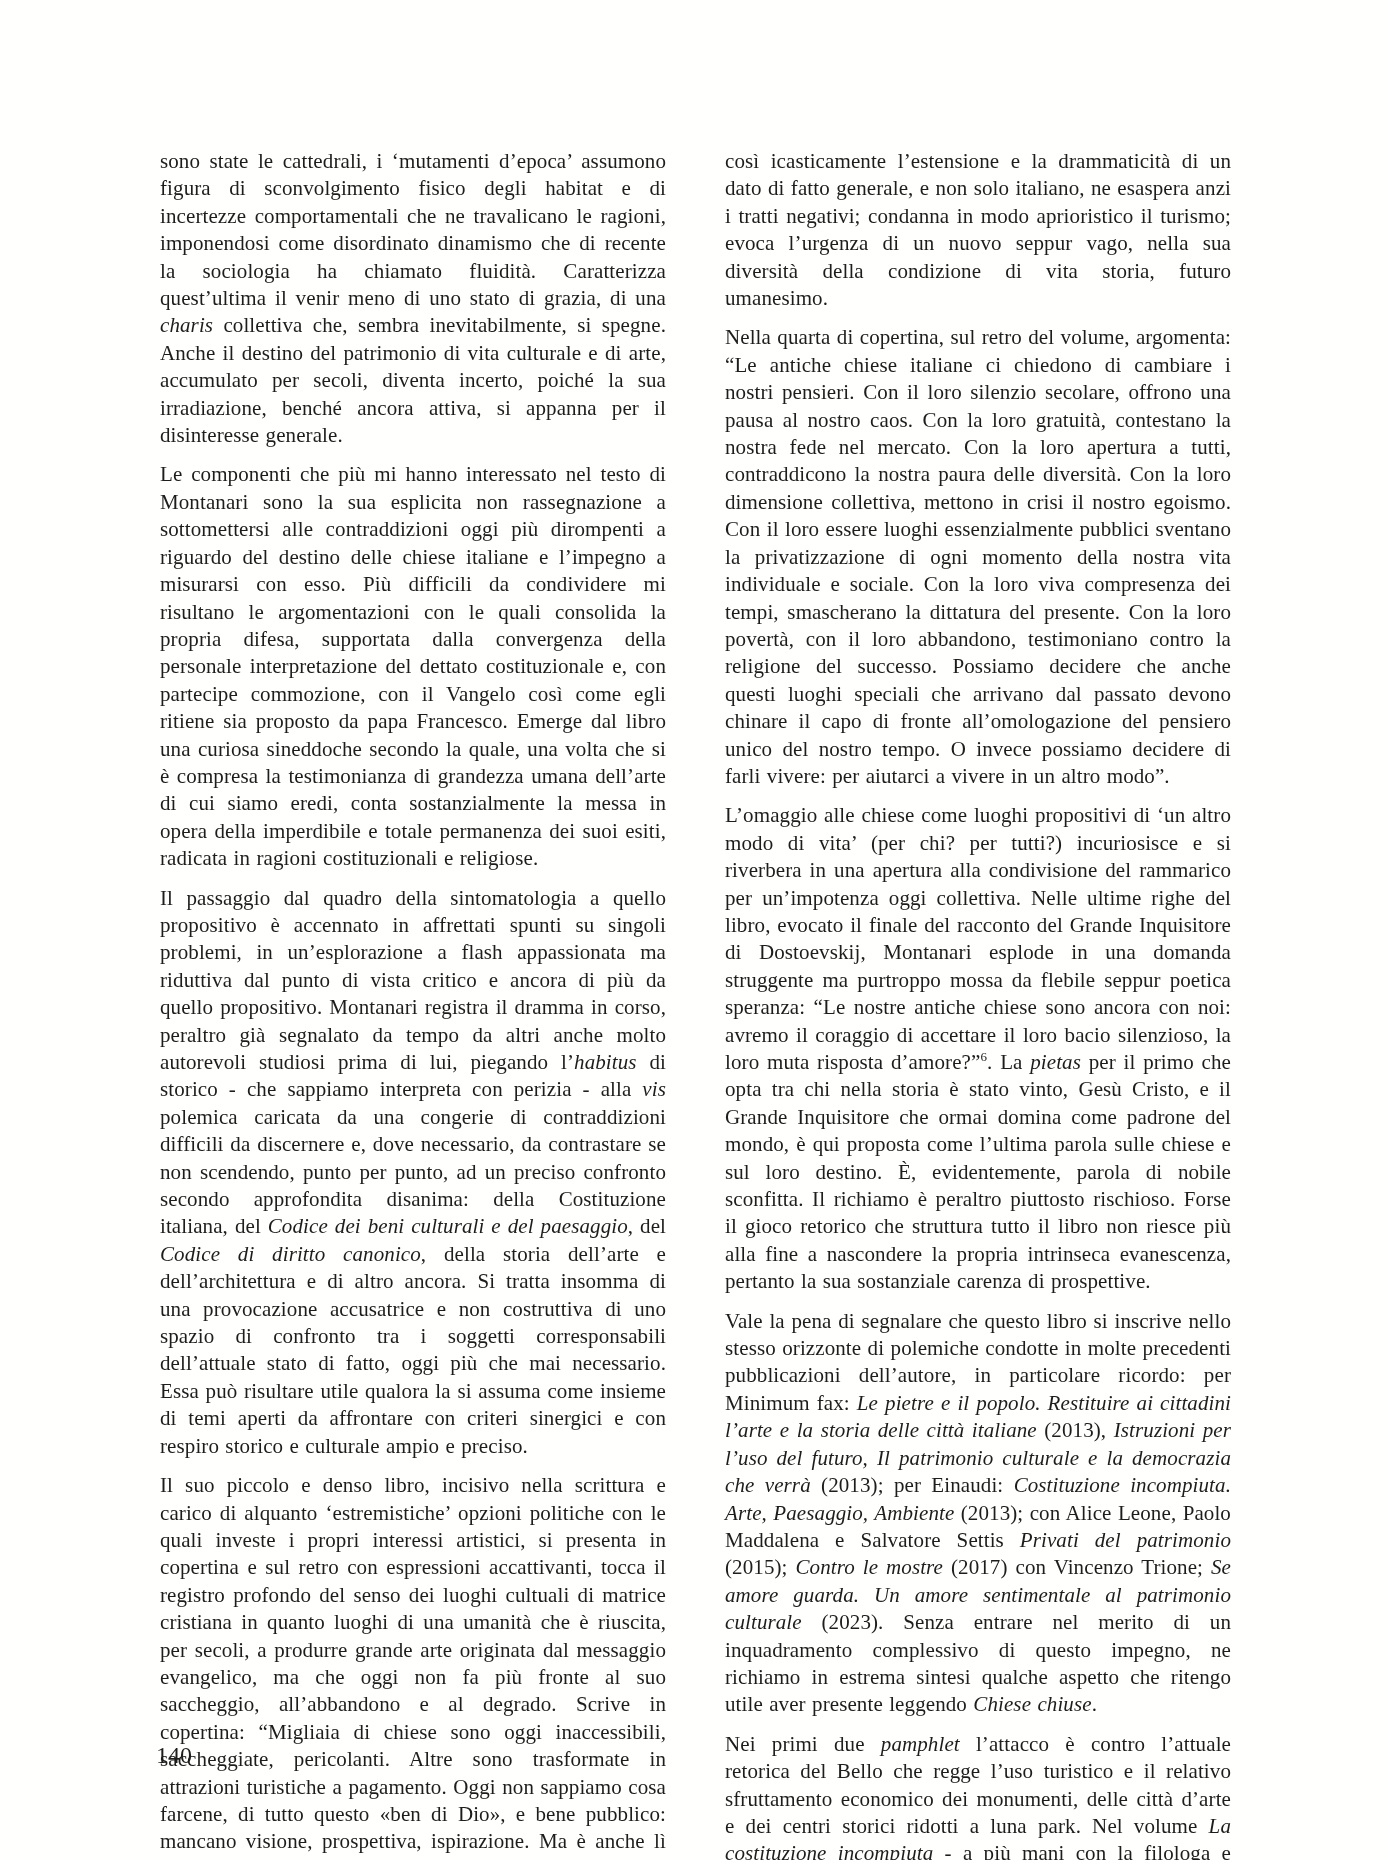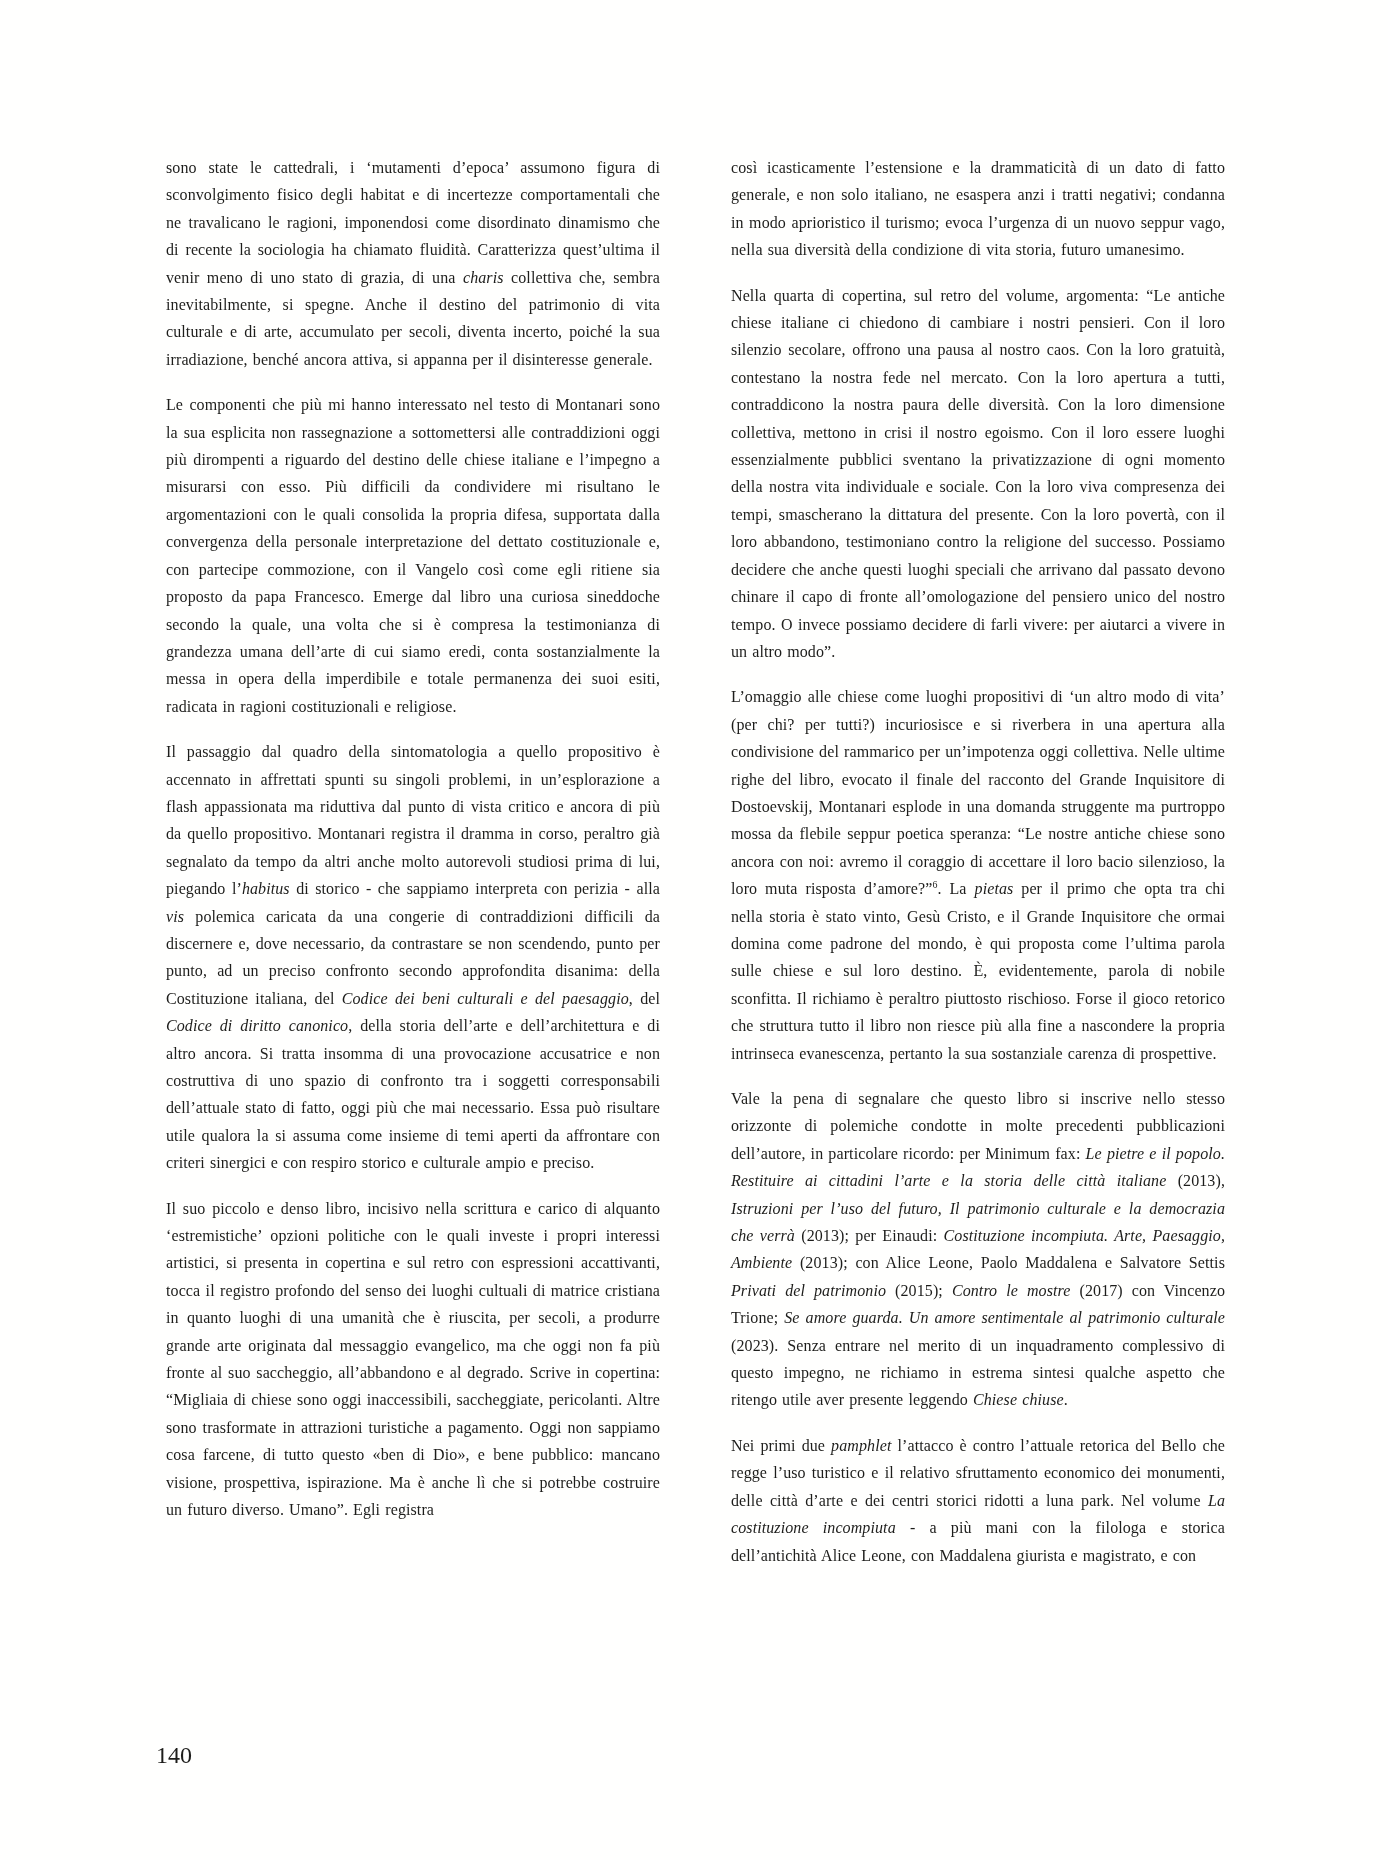--- a/index.html
+++ b/index.html
@@ -20,24 +20,24 @@
     position: absolute;
     left: 148px;
     top: 136px;
     display: flex;
     gap: 35px;
   }
   .col {
     width: 530px;
   }
   .para {
-    margin: 18px;
+    margin: 12px;
     padding: 0;
     text-align: justify;
-    font-size: 16px;
+    font-size: 21px;
     line-height: 27.4px;
     letter-spacing: 0.1px;
     word-spacing: 1px;
     hyphens: none;
   }
   .para i { font-style: italic; }
   .para sup {
     font-size: 0.62em;
     line-height: 0;
     vertical-align: super;

